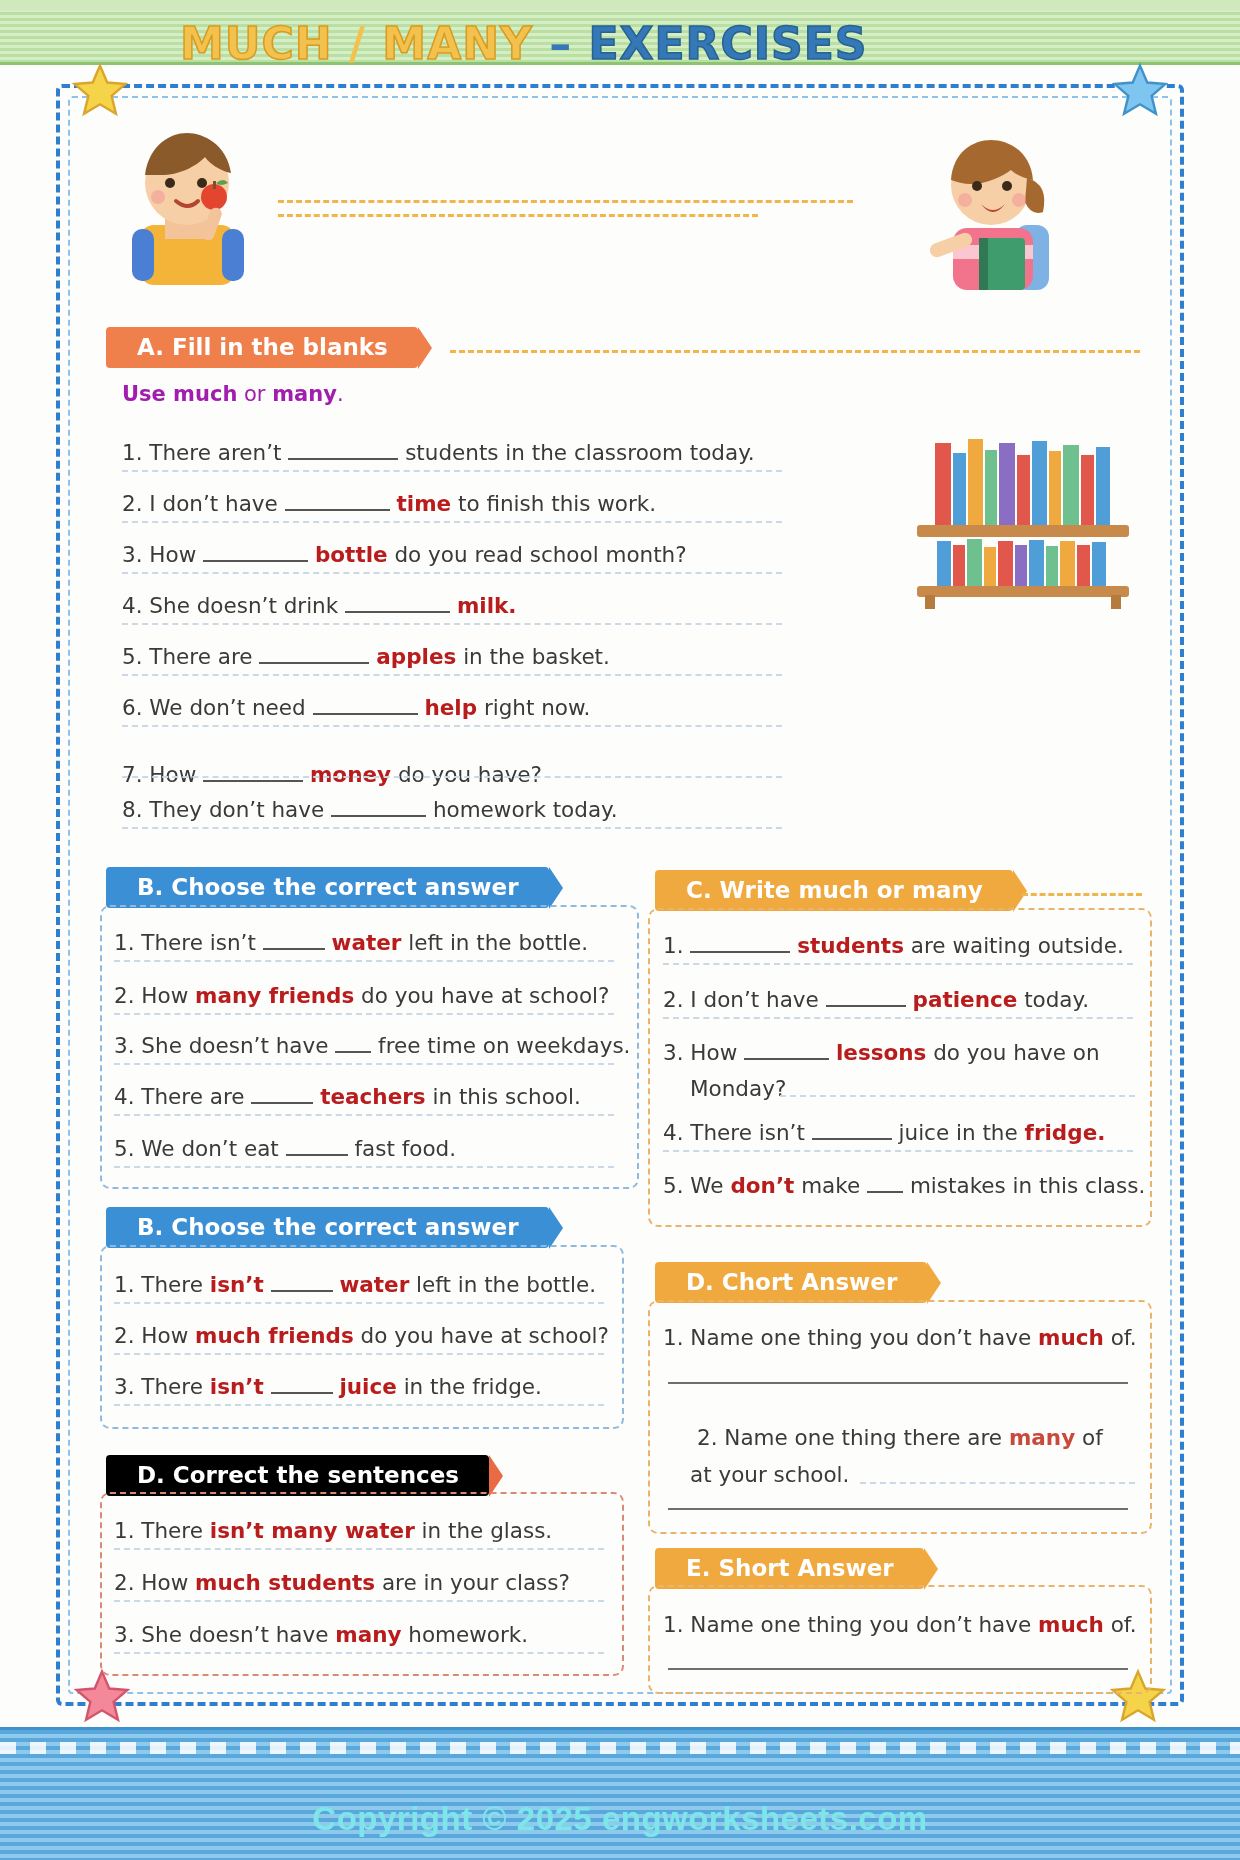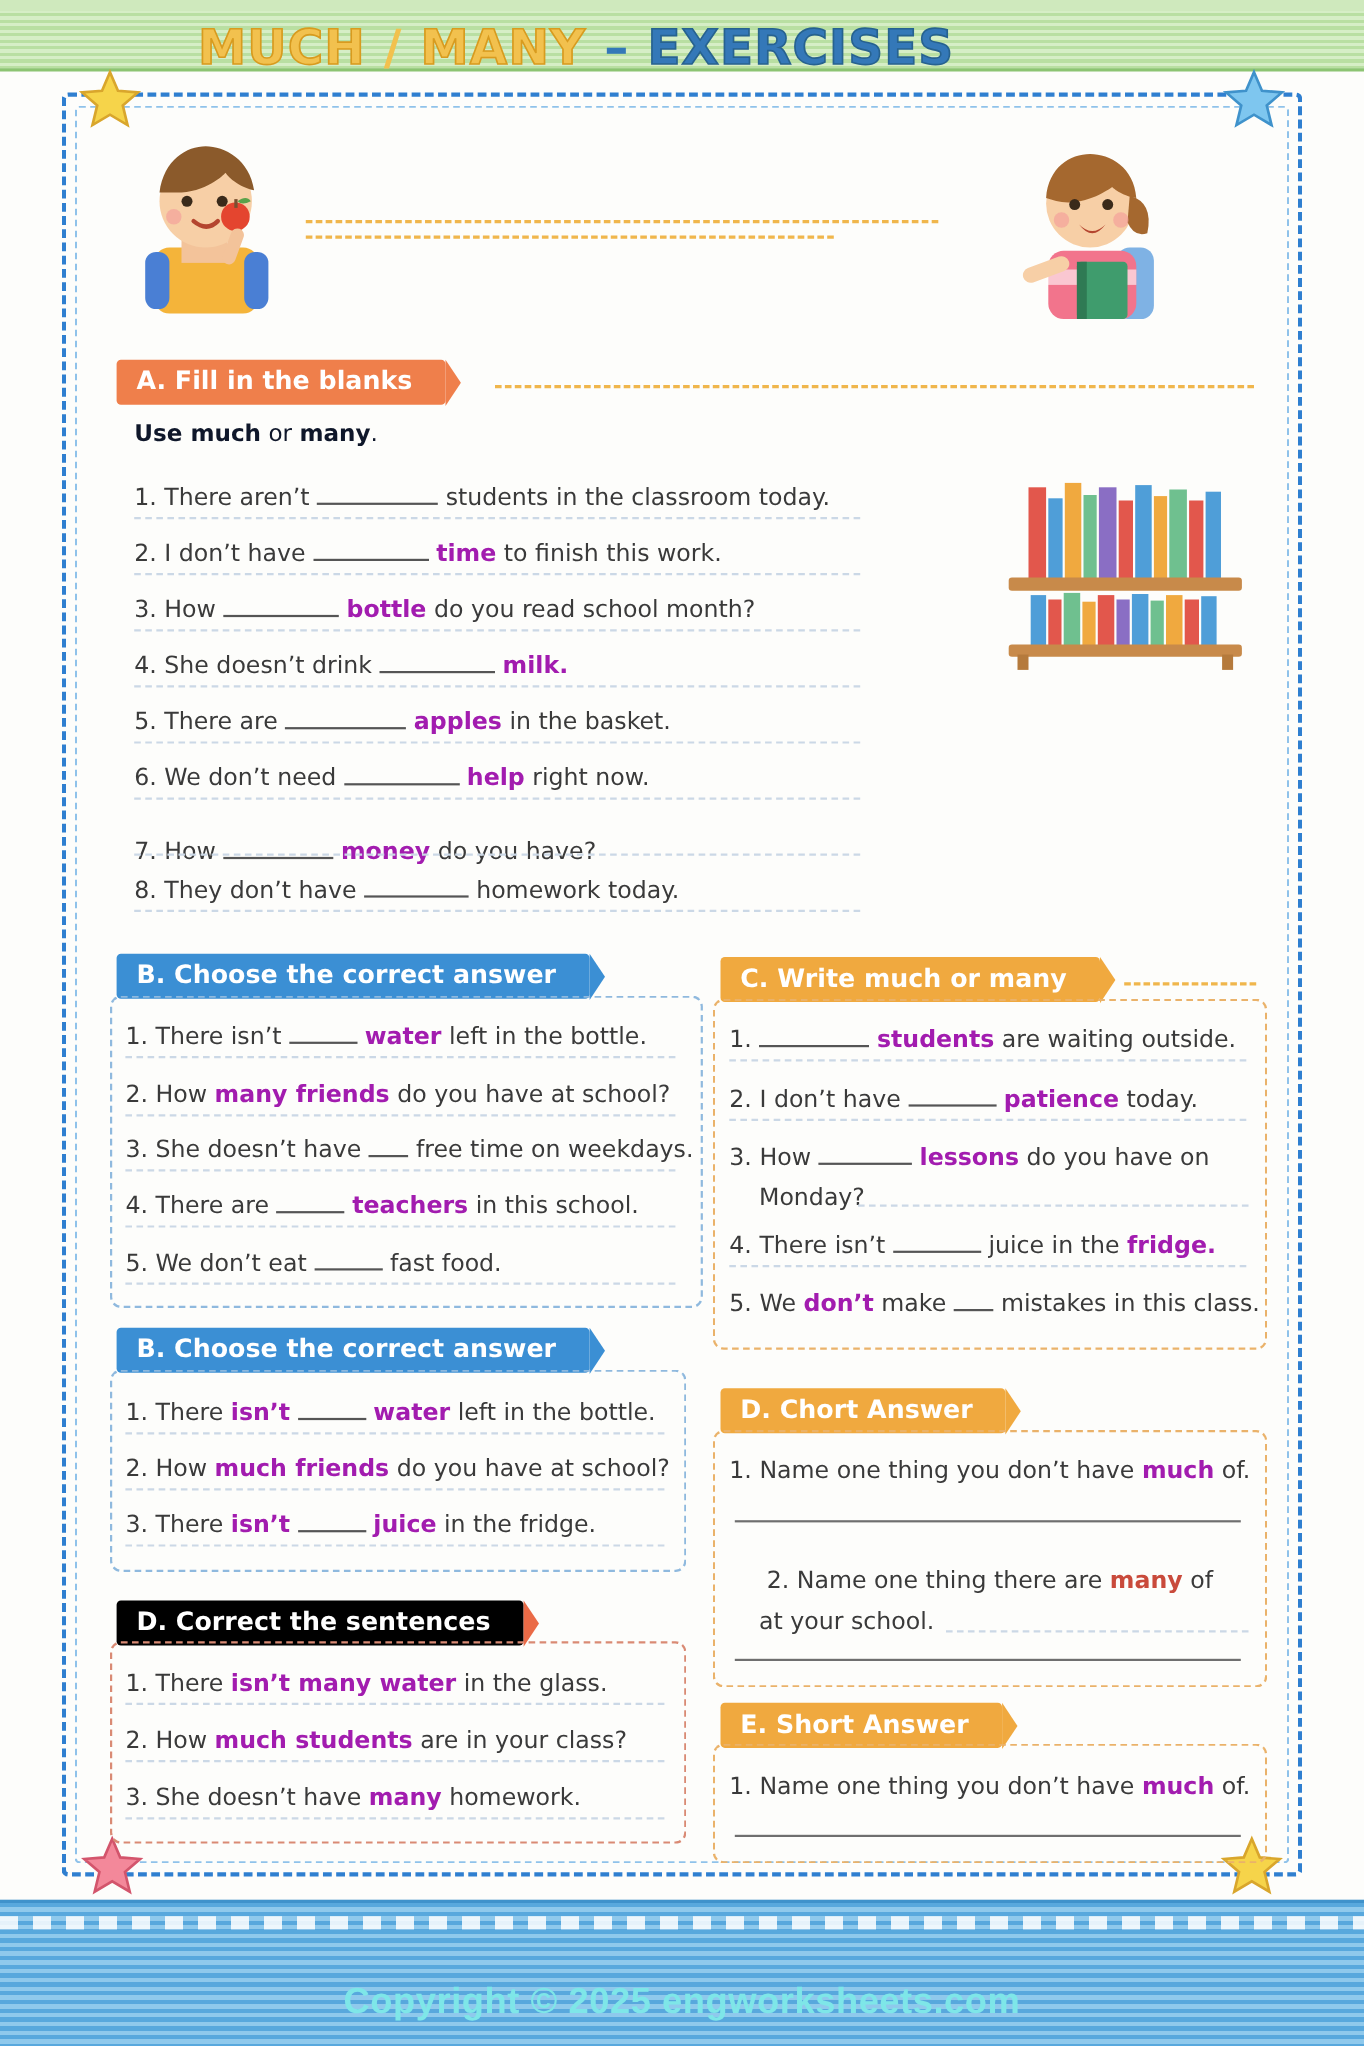--- a/index.html
+++ b/index.html
@@ -105,21 +105,21 @@
     left: 185px;
     top: 78px;
     width: 560px;
     border-top: 3px dashed #f0b64c;
   }
 
   
   .ribbon {
     position: absolute;
     display: inline-block;
-    padding: 7px 30px 8px 18px;
+    padding: 7px 30px 8px 31px;
     color: #fff;
     font-size: 23px;
     font-weight: bold;
     font-family: "DejaVu Sans", sans-serif;
     border-radius: 4px;
     white-space: nowrap;
   }
   .ribbon:after {
     content: "";
     position: absolute;
@@ -138,34 +138,34 @@
 
   .ribbon-rule {
     position: absolute;
     border-top: 3px dashed #f0b64c;
   }
 
   
   .subinstr {
     position: absolute;
     font-size: 21px;
-    color: #0f172a;
+    color: #a21caf;
     font-weight: bold;
     font-family: "DejaVu Sans", sans-serif;
   }
   .subinstr .reg { font-weight: normal; }
 
   .qline {
     position: absolute;
     font-size: 21.5px;
     color: #3a3a3a;
     font-family: "DejaVu Sans", sans-serif;
     white-space: nowrap;
   }
-  .qline b { color: #a21caf; }
+  .qline b { color: #b91c1c; }
   .qline .red { color: #c94a3b; font-weight: bold; }
   .qline .blank {
     display: inline-block;
     border-bottom: 2px solid #555;
     height: 15px;
     vertical-align: baseline;
   }
   .dashrule {
     position: absolute;
     border-top: 2px dashed #cbd8e6;

